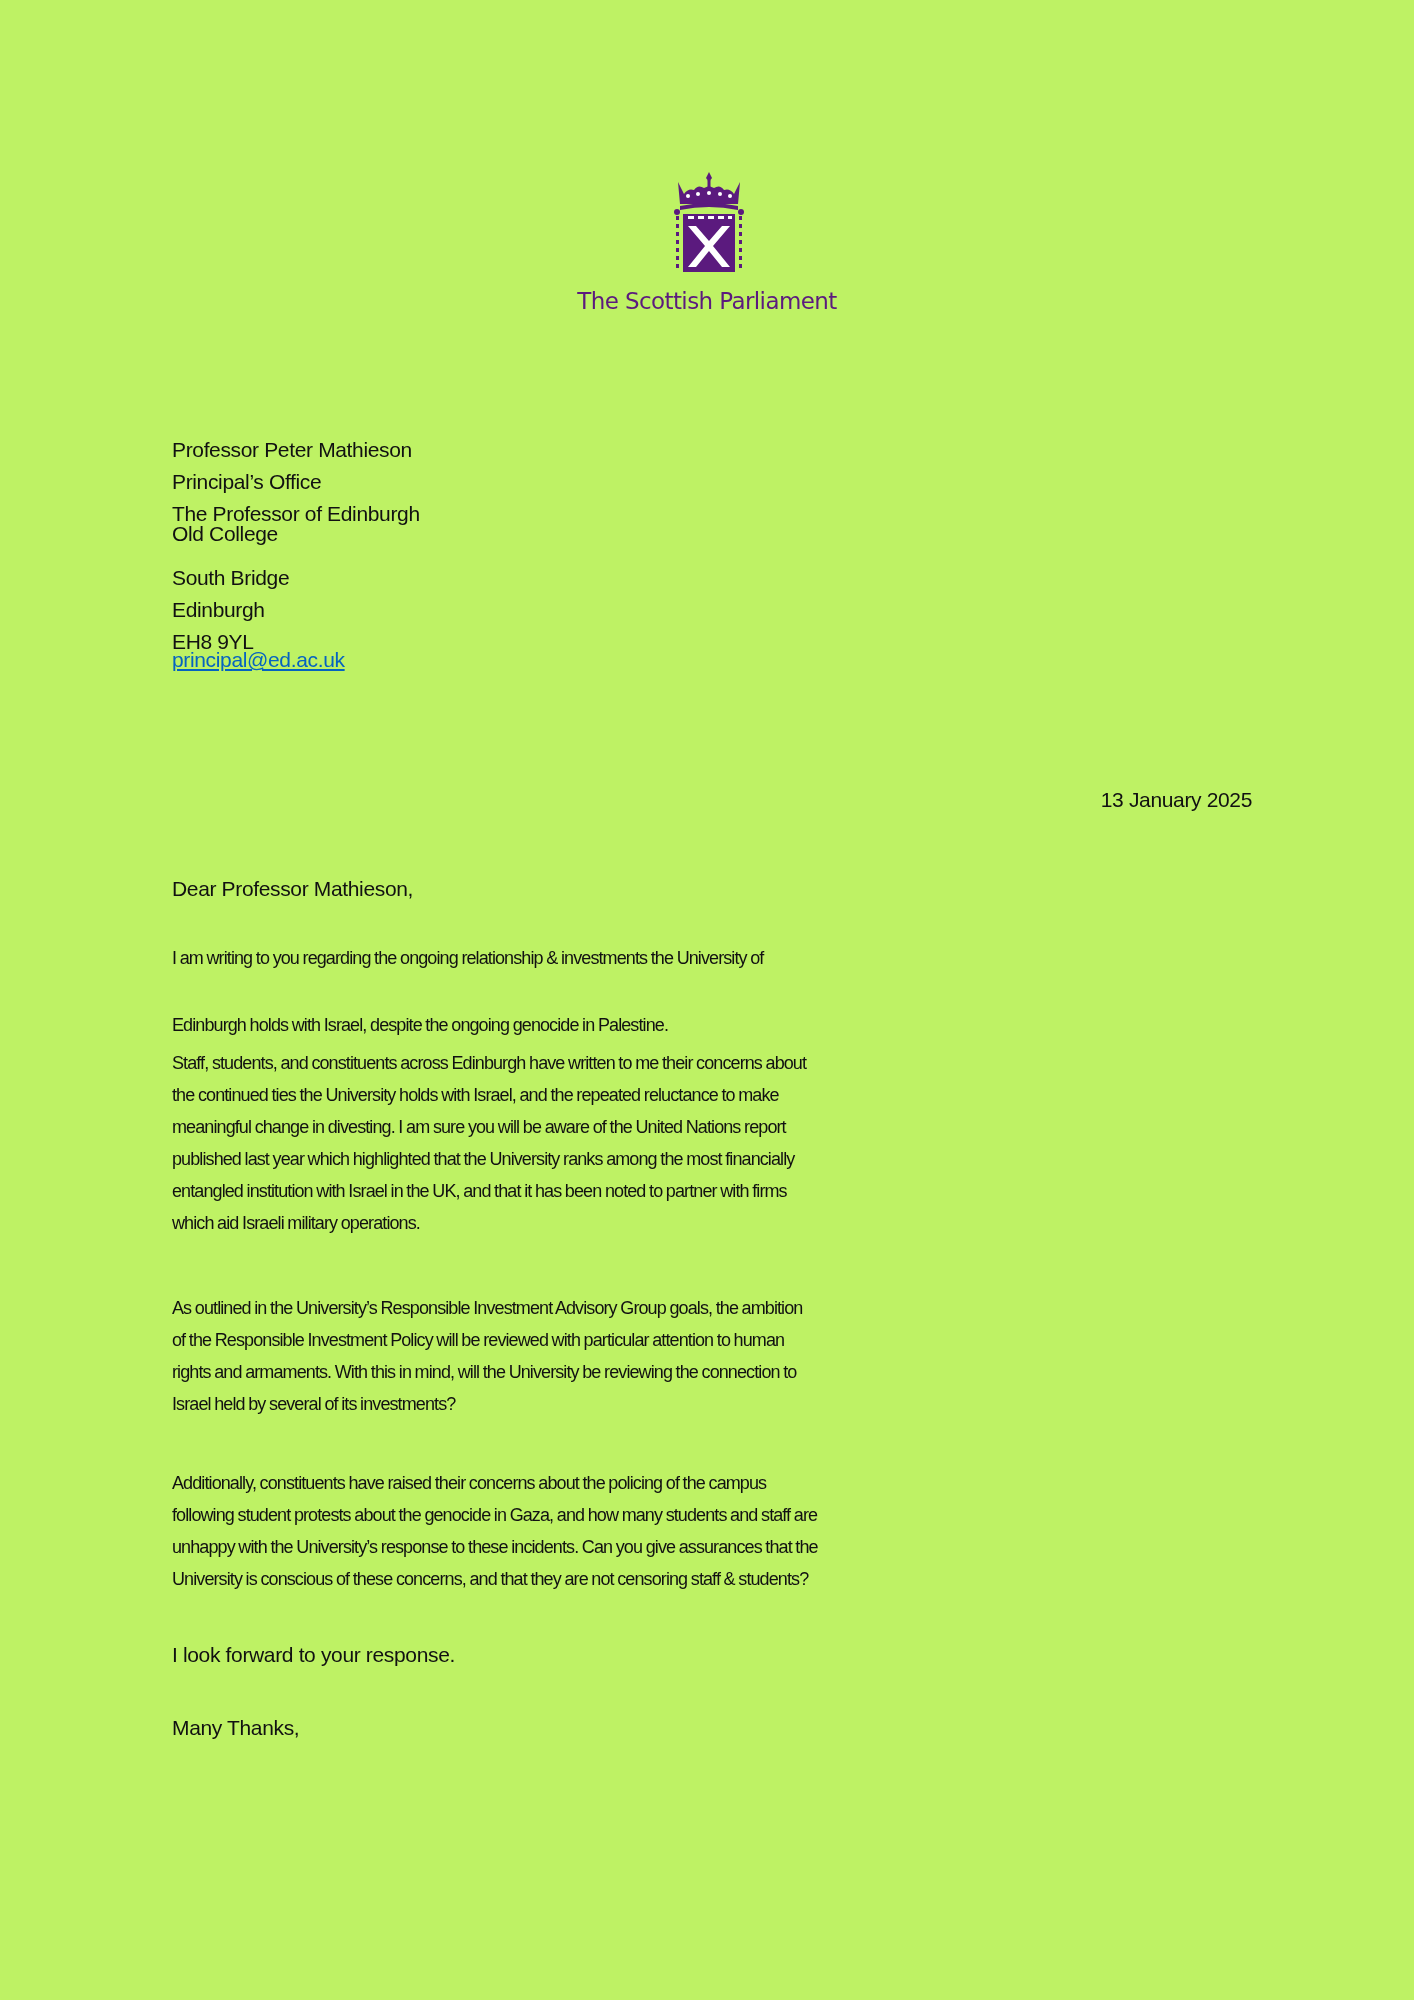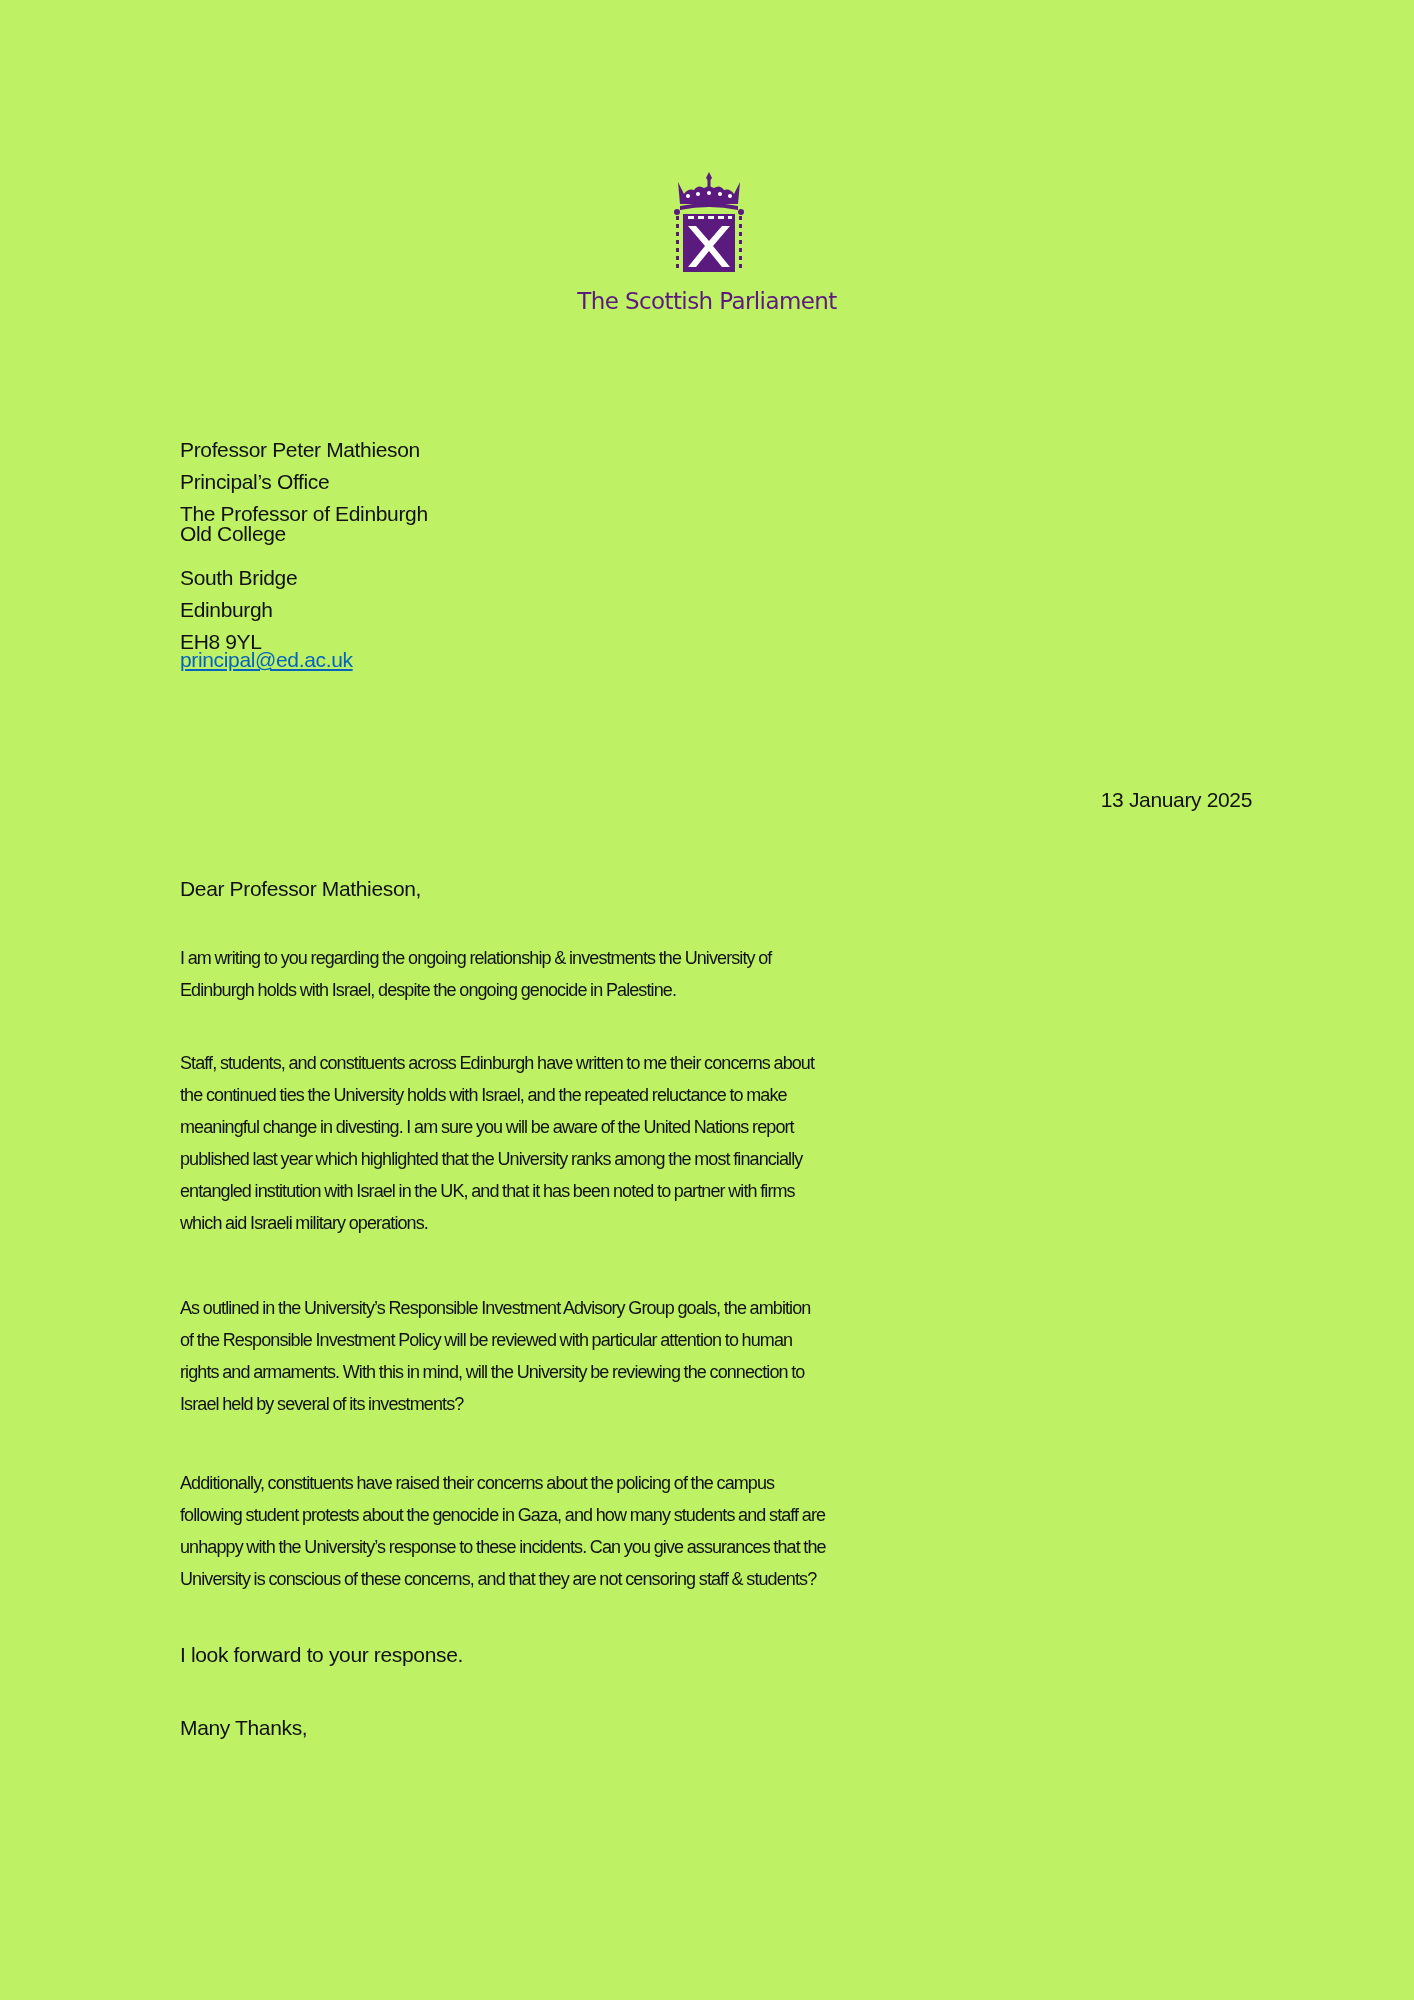--- a/index.html
+++ b/index.html
@@ -6,21 +6,21 @@
   body { width: 1414px; height: 2000px; position: relative; overflow: hidden; }
   .page { position: absolute; left: 0; top: 0; width: 1414px; height: 2000px; background: #bef264; }
   .crest { position: absolute; left: 674px; top: 172px; width: 70px; height: 102px; }
   .brand { position: absolute; left: 0; width: 1414px; text-align: center;
            font-family: "DejaVu Sans", sans-serif; color: #5b1a7e; font-size: 23px;
            letter-spacing: -0.6px; line-height: 30px; }
   .brand.l1 { top: 286px; }
   .brand.l2 { top: 316px; }
   .txt { position: absolute; left: 172px; font-family: "Liberation Sans", sans-serif;
          font-size: 21px; color: #111; white-space: nowrap; line-height: 26px;
-         letter-spacing: -0.35px; margin-left: 8px; }
+         letter-spacing: -0.35px; }
   .body-line { font-size: 18px; letter-spacing: -0.9px; word-spacing: -0.5px; }
   .link { color: #0563c1; text-decoration: underline; }
   .date { position: absolute; right: 162px; left: auto; }
 </style>
 </head>
 <body>
 
 <div class="page">
 
   <svg class="crest" viewBox="0 0 70 102">
@@ -77,21 +77,21 @@
   <div class="txt" style="top:597px">Edinburgh</div>
   <div class="txt" style="top:629px">EH8 9YL</div>
   <a class="txt link" style="top:647px" href="mailto:principal@ed.ac.uk">principal@ed.ac.uk</a>
 
   <div class="txt date" style="top:787px">13 January 2025</div>
 
   <div class="txt" style="top:876px">Dear Professor Mathieson,</div>
 
   <div>
     <div class="txt body-line" style="top:945px">I am writing to you regarding the ongoing relationship &amp; investments the University of</div>
-    <div class="txt body-line" style="top:977px">Edinburgh holds with Israel, despite the ongoing genocide in Palestine.</div>
+    <div class="txt body-line" style="top:1012px">Edinburgh holds with Israel, despite the ongoing genocide in Palestine.</div>
   </div>
 
   <div>
     <div class="txt body-line" style="top:1050px">Staff, students, and constituents across Edinburgh have written to me their concerns about</div>
     <div class="txt body-line" style="top:1082px">the continued ties the University holds with Israel, and the repeated reluctance to make</div>
     <div class="txt body-line" style="top:1114px">meaningful change in divesting. I am sure you will be aware of the United Nations report</div>
     <div class="txt body-line" style="top:1146px">published last year which highlighted that the University ranks among the most financially</div>
     <div class="txt body-line" style="top:1178px">entangled institution with Israel in the UK, and that it has been noted to partner with firms</div>
     <div class="txt body-line" style="top:1210px">which aid Israeli military operations.</div>
   </div>

